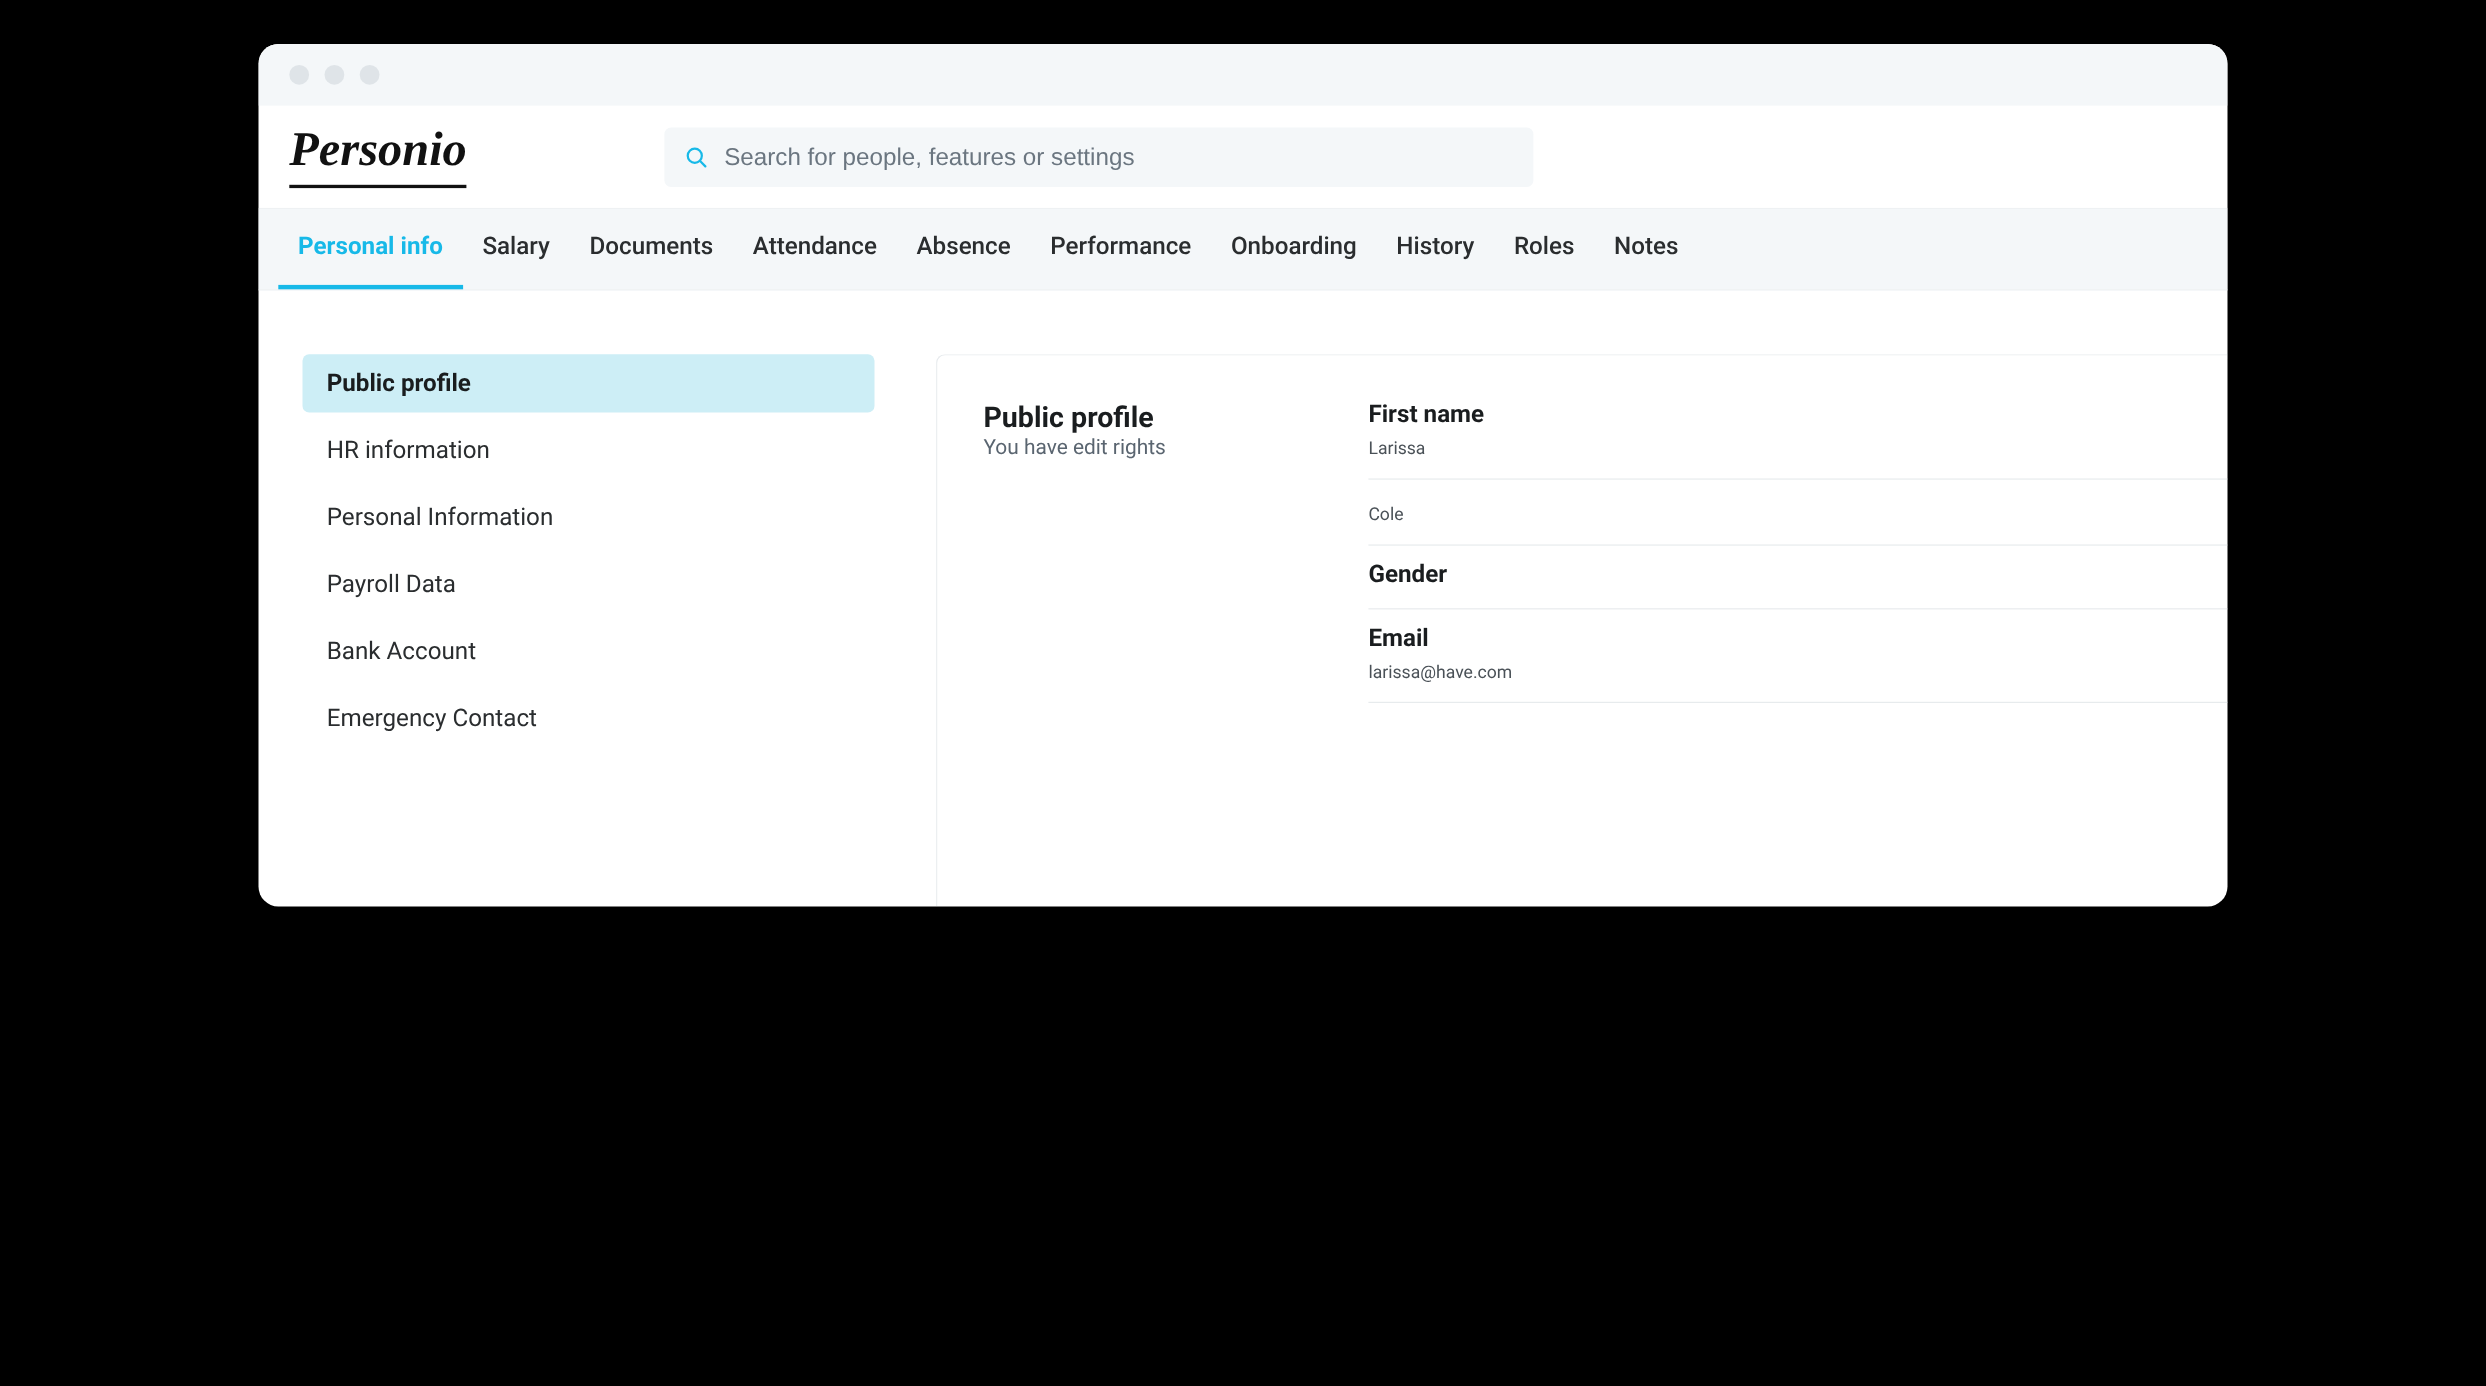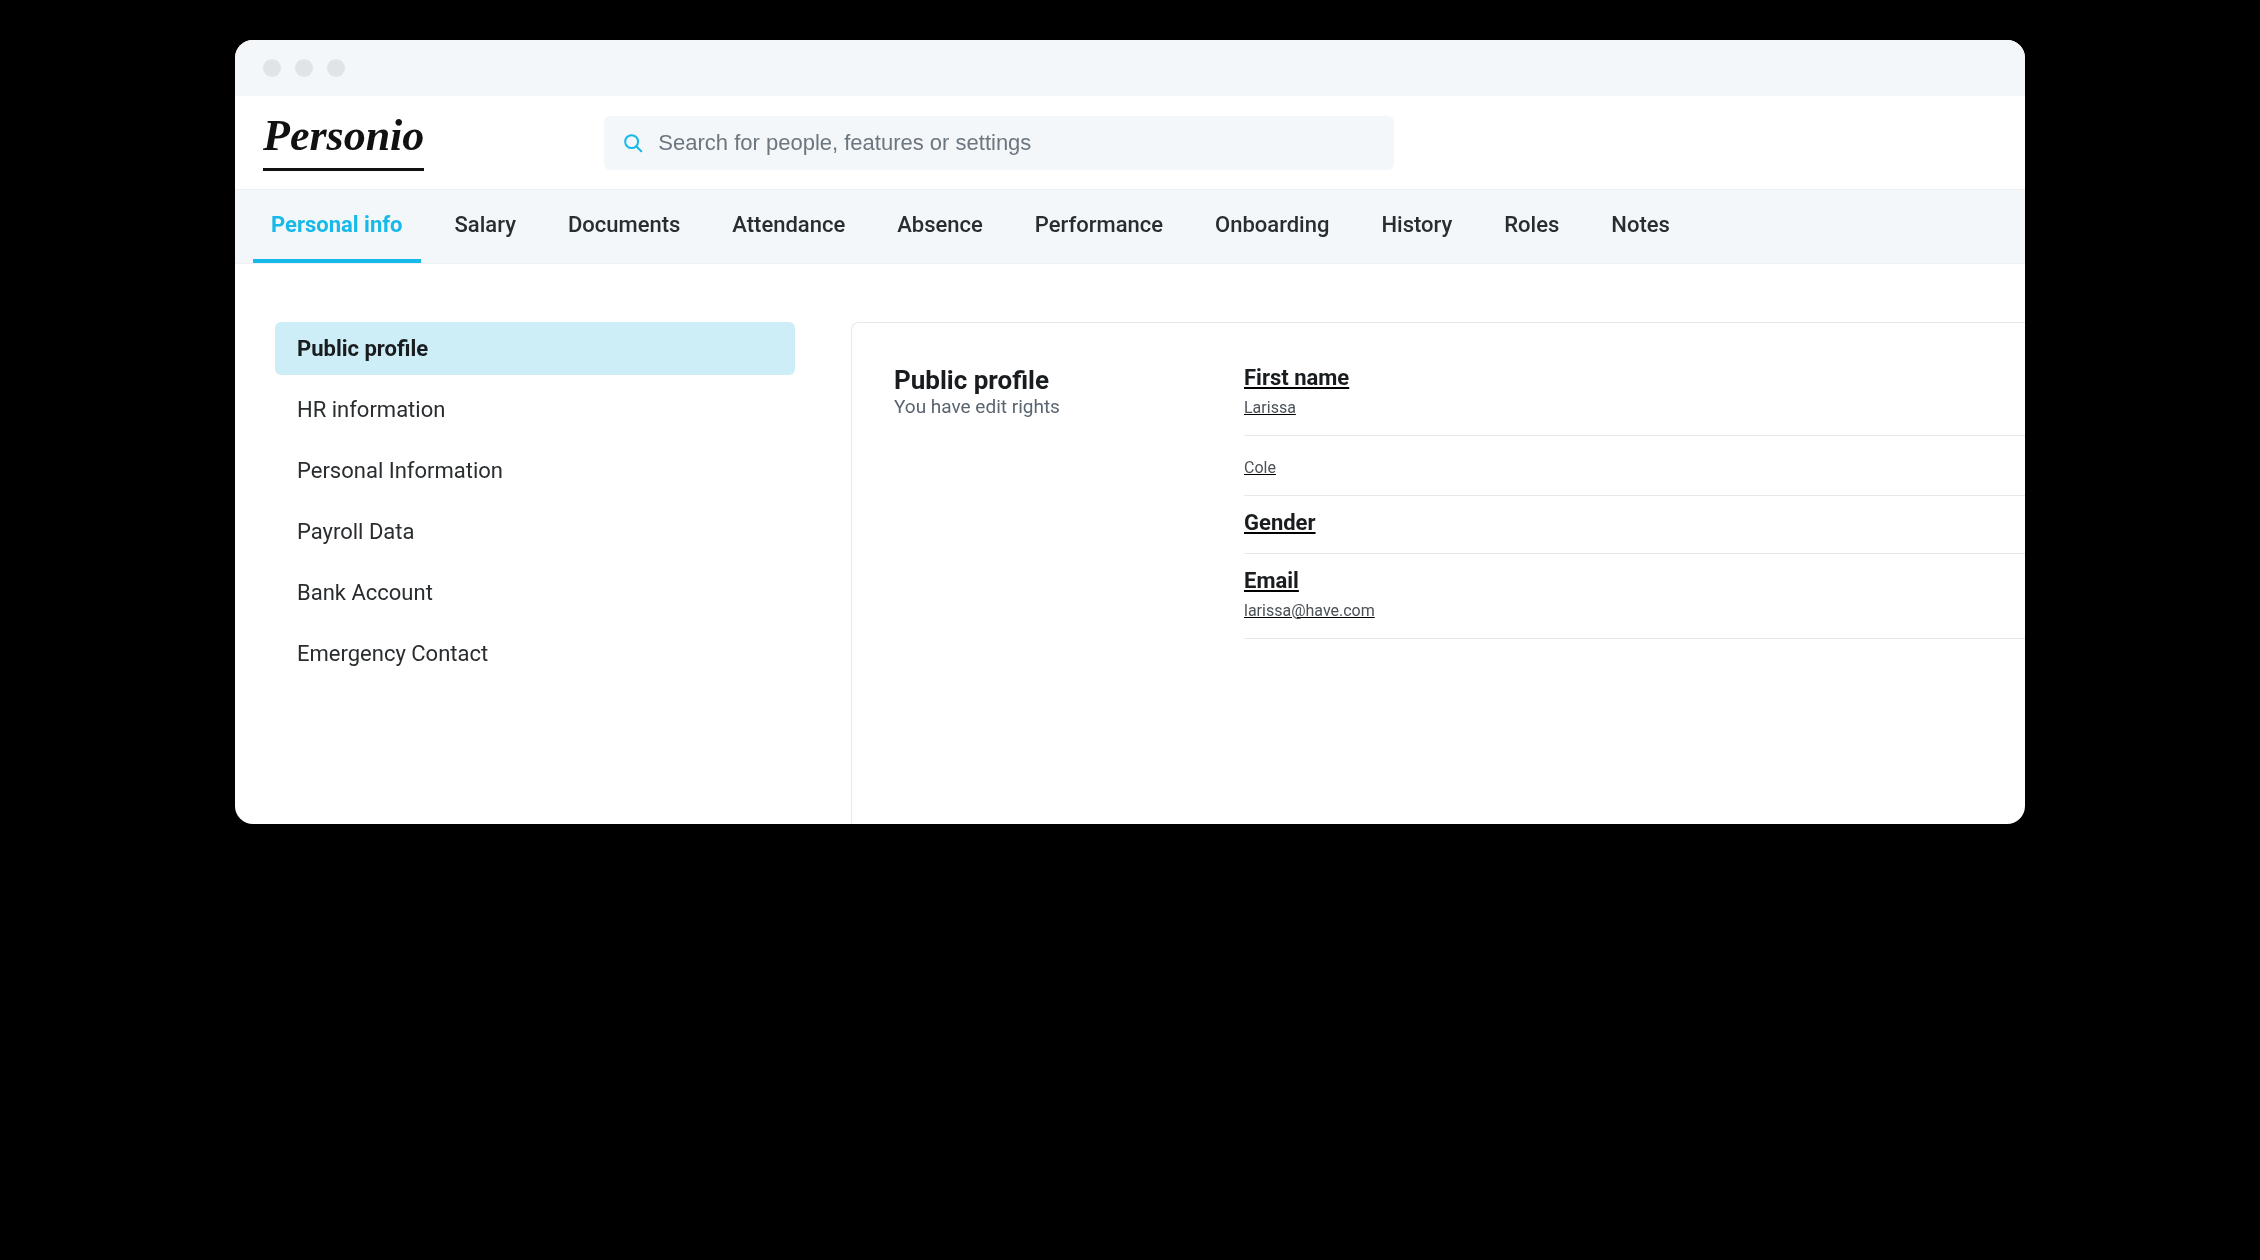--- a/index.html
+++ b/index.html
@@ -92,21 +92,21 @@
 }
 .profile-subtitle {
   font-size: 21px;
   color: #8a939b;
   margin-top: 6px;
 }
 .tabs-bar {
   background: #f4f7f9;
   display: flex;
   padding: 0 18px;
-  gap: 16px;
+  gap: 0;
   border-bottom: 1px solid #eef1f3;
 }
 .tab {
   padding: 22px 18px;
   font-size: 22px;
   color: #2a2d2f;
   cursor: pointer;
   border-bottom: 4px solid transparent;
   font-weight: 500;
 }
@@ -156,21 +156,20 @@
 }
 .panel-subtitle {
   font-size: 19px;
   color: #5a6570;
   margin-top: 0;
 }
 .fields { flex: 1; }
 .field {
   padding: 14px 0 18px 0;
   border-bottom: 1px solid #e5e9ec;
-  text-decoration: underline;
 }
 .field:first-child { padding-top: 0; }
 .field-label {
   font-size: 22px;
   font-weight: 700;
   color: #1a1d1f;
 }
 .field-value {
   font-size: 16px;
   color: #4a5157;

